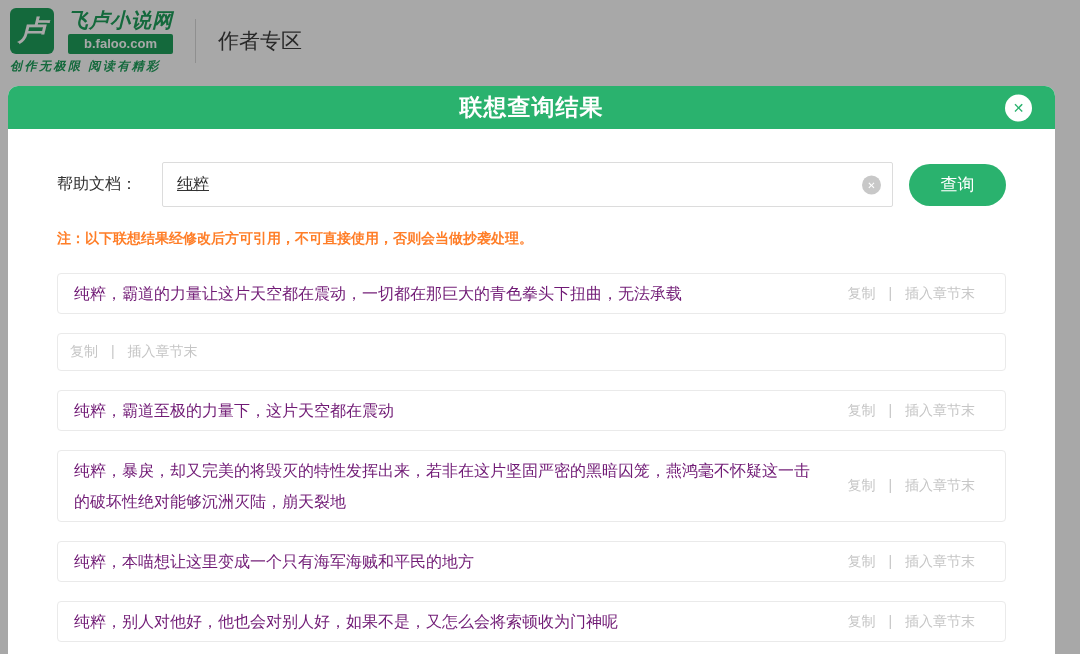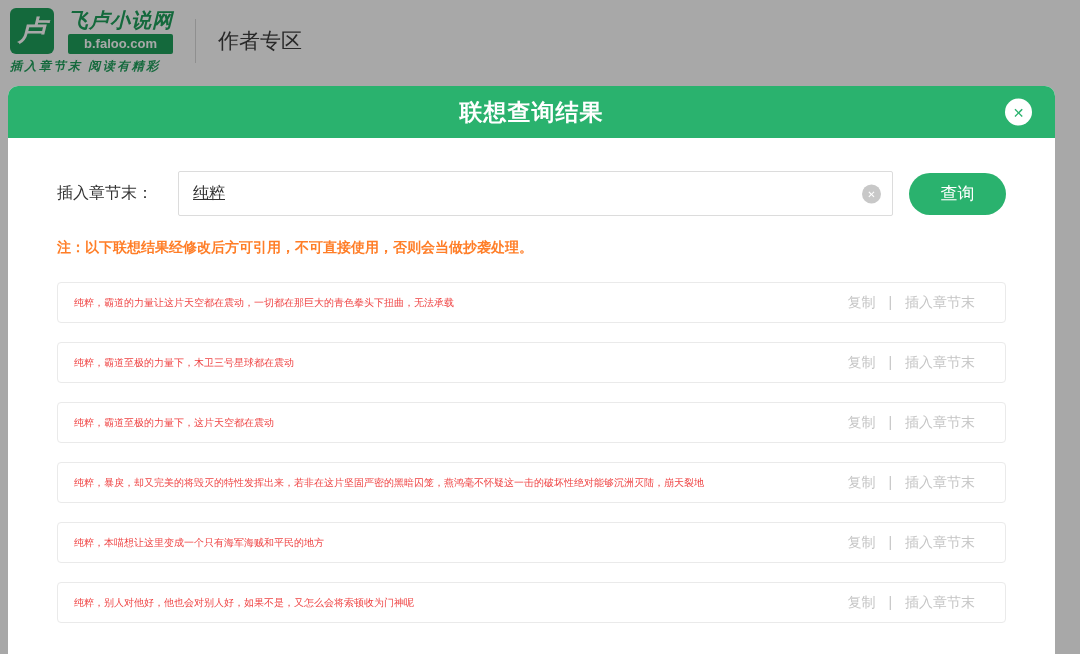--- a/index.html
+++ b/index.html
@@ -18,91 +18,90 @@
   .header-divider { width:1px; height:44px; background:#d9d9d9; margin:0 22px; }
   .section-title { font-size:21px; color:#3f3f3f; }
   .nav { margin-left:auto; display:flex; gap:42px; align-items:center; }
   .nav-item { font-size:17px; color:#333; cursor:pointer; text-decoration:none; white-space:nowrap; }
 
   
   .overlay { position:absolute; inset:0; background:rgba(0,0,0,0.34); z-index:10; }
 
   
   .modal { position:absolute; left:8px; top:86px; width:1047px; height:640px; background:#fff; border-radius:10px 10px 0 0; z-index:20; }
-  .modal-header { height:52px; background:#2ab26e; border-radius:10px 10px 0 0; display:flex; align-items:center; justify-content:center; position:relative; }
+  .modal-header { height:43px; background:#2ab26e; border-radius:10px 10px 0 0; display:flex; align-items:center; justify-content:center; position:relative; }
   .modal-title { color:#fff; font-size:23px; font-weight:bold; letter-spacing:1px; }
   .close-btn { position:absolute; right:23px; top:50%; transform:translateY(-50%); width:27px; height:27px; border-radius:50%; background:#fff; color:#2ab26e; display:flex; align-items:center; justify-content:center; font-size:14px; font-weight:bold; cursor:pointer; }
   .modal-body { padding:33px 49px 0; }
 
   .search-row { display:flex; align-items:center; }
   .search-label { font-size:16px; color:#333; margin-right:25px; white-space:nowrap; }
   .input-wrap { position:relative; flex:1; }
   .search-input { width:100%; height:45px; border:1px solid #dcdcdc; border-radius:2px; padding:0 60px 0 14px; font-size:16px; color:#333; outline:none; background:#fff;text-decoration:underline; }
   .clear-btn { position:absolute; right:12px; top:50%; transform:translateY(-50%); width:19px; height:19px; border-radius:50%; background:#c8c8c8; color:#fff; font-size:10px; font-weight:bold; display:flex; align-items:center; justify-content:center; cursor:pointer; }
   .query-btn { margin-left:16px; width:97px; height:42px; border:none; border-radius:21px; background:#2ab26e; color:#fff; font-size:17px; cursor:pointer; flex:0 0 auto; }
 
   .notice { margin-top:23px; font-size:14px; font-weight:bold; color:#ff7e28; }
 
   .results { margin-top:25px; }
   .row { display:flex; align-items:center; border:1px solid #eaeaea; border-radius:4px; min-height:38px; margin-bottom:19px; background:#fff; }
-  .row-text { flex:1; padding:4px 16px; font-size:10px; color:#ef4444; line-height:31px; }
+  .row-text { flex:1; padding:4px 16px; font-size:16px; color:#701a75; line-height:31px; }
   .row-actions { padding:0 30px 0 12px; white-space:nowrap; color:#c5c5c5; font-size:14px; flex:0 0 auto; }
   .act { cursor:pointer;text-align:center; }
   .sep { margin:0 9px; }
 </style>
 </head>
 <body>
 
 <header class="page-header">
   <div class="logo">
     <div class="logo-top">
       <div class="logo-icon">卢</div>
       <div class="logo-right">
         <div class="logo-name">飞卢小说网</div>
         <div class="logo-domain">b.faloo.com</div>
       </div>
     </div>
-    <div class="logo-slogan">插入章节末  阅读有精彩</div>
+    <div class="logo-slogan">创作无极限  阅读有精彩</div>
   </div>
   <div class="header-divider"></div>
   <div class="section-title">作者专区</div>
 </header>
 
 <div class="overlay"></div>
 
 <section class="modal">
   <div class="modal-header">
     <span class="modal-title">联想查询结果</span>
     <span class="close-btn">✕</span>
   </div>
   <div class="modal-body">
 
     <div class="search-row">
-      <span class="search-label">插入章节末：</span>
+      <span class="search-label">帮助文档：</span>
       <span class="input-wrap">
         <input class="search-input" type="text" value="纯粹" style="">
         <span class="clear-btn">✕</span>
       </span>
       <button class="query-btn">查询</button>
     </div>
 
     <div class="notice">注：以下联想结果经修改后方可引用，不可直接使用，否则会当做抄袭处理。</div>
 
     <div class="results">
 
     <div class="row">
           <div class="row-text">纯粹，霸道的力量让这片天空都在震动，一切都在那巨大的青色拳头下扭曲，无法承载</div>
           <div class="row-actions">
             <span class="act">复制</span>
             <span class="sep">|</span>
             <span class="act">插入章节末</span>
           </div>
         </div>
         <div class="row">
-          <div class="row-text">纯粹，霸道至极的力量下，木卫三号星球都在震动</div>
           <div class="row-actions">
             <span class="act">复制</span>
             <span class="sep">|</span>
             <span class="act">插入章节末</span>
           </div>
         </div>
         <div class="row">
           <div class="row-text">纯粹，霸道至极的力量下，这片天空都在震动</div>
           <div class="row-actions">
             <span class="act">复制</span>

